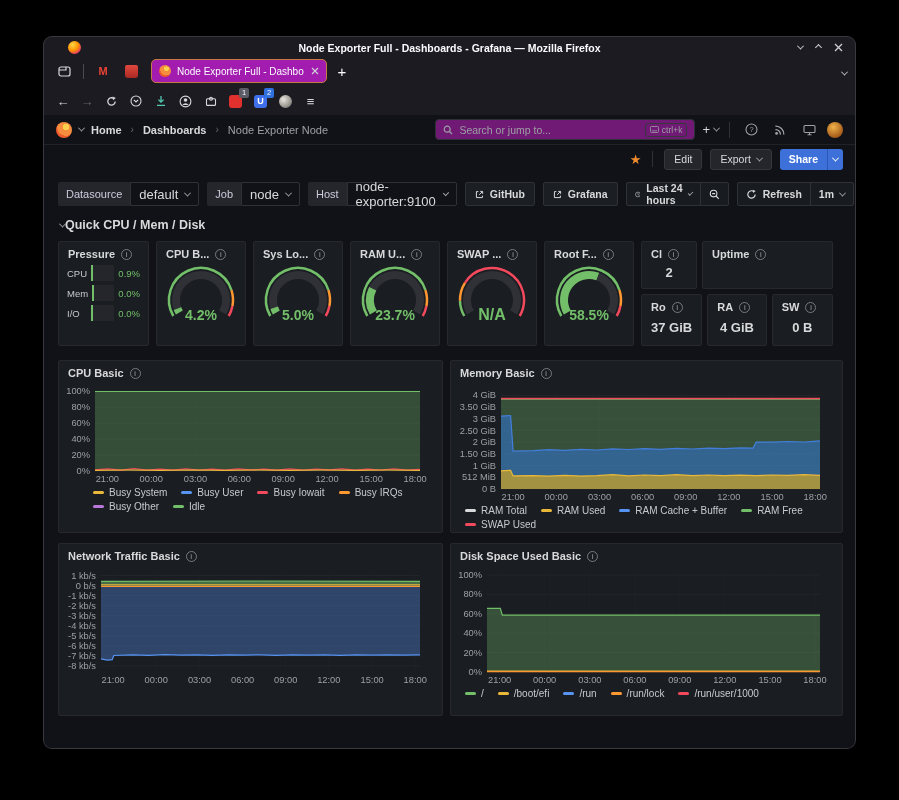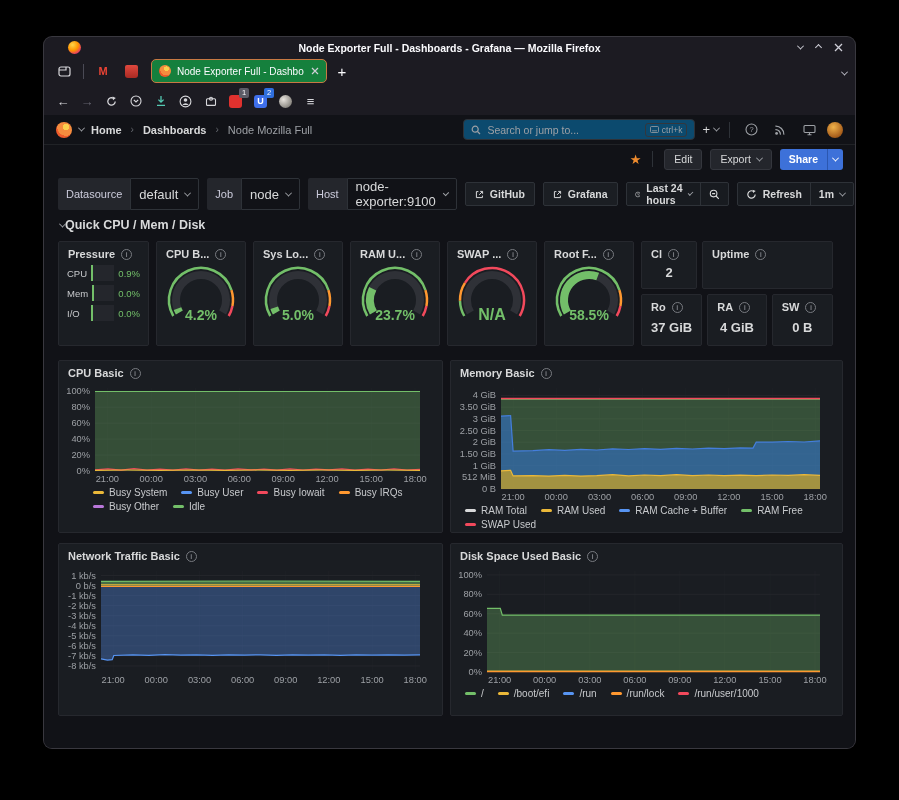--- a/index.html
+++ b/index.html
@@ -18,21 +18,21 @@
                font-weight:bold; color:#FBFBFE; }
   .win-controls { margin-left:auto; display:flex; align-items:center; gap:13px; padding-right:12px; z-index:2; color:#cfcfd8; }
   .win-controls svg { display:block; }
 
   .tabstrip { height:29px; display:flex; align-items:center; padding:0 8px 3px 8px; gap:4px; }
   .sq-btn { width:24px; height:22px; display:flex; align-items:center; justify-content:center;
             color:#d7d7db; border-radius:4px; }
   .tsep { width:1px; height:15px; background:#4a4a55; margin:0 3px; }
   .gmail-m { font-size:11px; font-weight:bold; color:#EA4335; }
   .redapp { width:13px; height:13px; background:linear-gradient(#e0483e,#a92a23); border-radius:2px 2px 3px 3px; }
-  .tab-active { height:24px; width:176px; background:#15803d; border:1px solid #C77943;
+  .tab-active { height:24px; width:176px; background:#a21caf; border:1px solid #C77943;
                 border-radius:5px; display:flex; align-items:center; gap:6px; padding:0 7px; margin-left:4px; }
   .g-flame { border-radius:50%;
              background:radial-gradient(circle at 62% 32%, #fcd04d 0 22%, #f68c3e 23% 58%, #ef5b2b 59% 100%); }
   .fav-12 { width:12px; height:12px; flex:0 0 auto; }
   .tab-label { flex:1; font-size:10px; color:#FBFBFE; white-space:nowrap; overflow:hidden; }
   .tab-close { color:#cfcfd8; }
   .newtab { font-size:15px; color:#FBFBFE; width:22px; text-align:center; }
   .alltabs { margin-left:auto; color:#bfbfc9; }
   .chv { display:inline-block; width:5px; height:5px; border-right:1.4px solid currentColor;
          border-bottom:1.4px solid currentColor; transform:rotate(45deg) translate(-1px,-1px); }
@@ -59,21 +59,21 @@
               background:radial-gradient(circle at 35% 35%, #e8e4de, #8d8a84 70%, #55534f); }
 
   
   .grafana { height:633px; background:#111217; color:#CCCCDC; }
   .g-top { height:30px; border-bottom:1px solid #202226; display:flex; align-items:center;
            padding:0 12px; gap:7px; }
   .g-logo16 { width:16px; height:16px; }
   .crumb { font-size:11px; font-weight:bold; color:#D8D9DA; }
   .crumb.last { color:#9DA0A5; font-weight:normal; }
   .crumb-sep { color:#63666c; font-size:10px; padding:0 2px; }
-  .g-search { width:232px; height:21px; margin-left:auto; border:1px solid #2e3238; background:#0c4a6e;
+  .g-search { width:260px; height:21px; margin-left:auto; border:1px solid #2e3238; background:#701a75;
               border-radius:4px; display:flex; align-items:center; gap:6px; padding:0 7px; }
   .g-search-ph { font-size:10.5px; color:#9DA0A5; flex:1; white-space:nowrap; overflow:hidden; }
   .kbd { border:1px solid #34373d; border-radius:3px; color:#9DA0A5; font-size:8.5px;
          padding:1px 4px; display:flex; align-items:center; gap:3px; }
   .g-top-ic { width:22px; display:flex; align-items:center; justify-content:center; color:#9DA0A5; }
   .vdiv { width:1px; height:16px; background:#2e3238; margin:0 3px; }
   .avatar { width:16px; height:16px; border-radius:50%;
             background:radial-gradient(circle at 40% 32%, #f0b24a, #a85f1c 68%, #6b3c12); }
   .plus-btn { color:#D8D9DA; font-size:13px; display:flex; align-items:center; gap:4px; }
 
@@ -83,21 +83,21 @@
   .btn-sec { height:21px; padding:0 9px; background:#24262c; border:1px solid #34363d; border-radius:3px;
              color:#D8D9DA; font-size:10.5px; display:flex; align-items:center; gap:6px; }
   .btn-share { display:flex; height:21px; }
   .btn-share .main { background:#3D71D9; color:#fff; font-size:10.5px; display:flex; align-items:center;
                      padding:0 9px; border-radius:3px 0 0 3px; font-weight:bold; }
   .btn-share .caret { background:#3D71D9; width:16px; display:flex; align-items:center; justify-content:center;
                       color:#fff; border-left:1px solid #2b57b0; border-radius:0 3px 3px 0; }
 
   .g-body { padding:9px 14px; }
   .filters { display:flex; align-items:center; gap:8px; height:24px; margin-bottom:12px; }
-  .fgroup { display:flex; height:32px; }
+  .fgroup { display:flex; height:24px; }
   .flabel { background:#24262c; color:#CCCCDC; font-size:11px; display:flex; align-items:center;
             padding:0 8px; border-radius:2px 0 0 2px; }
   .fvalue { border:1px solid #2e3238; background:#111217; color:#D8D9DA; font-size:13px;
             display:flex; align-items:center; gap:7px; padding:0 8px; border-radius:0 2px 2px 0; }
   .btn-link { height:24px; border:1px solid #2e3238; background:#1b1e23; color:#D8D9DA; font-size:10.5px;
               font-weight:bold; padding:0 9px; display:flex; align-items:center; gap:6px; border-radius:2px; }
   .ctrl-group { height:24px; border:1px solid #2e3238; background:#181b20; border-radius:2px;
                 display:flex; align-items:center; }
   .ctrl-part { display:flex; align-items:center; gap:6px; padding:0 8px; font-size:10.5px;
                font-weight:bold; color:#D8D9DA; height:100%; }
@@ -230,21 +230,21 @@
 
     <div class="grafana">
 
       <div class="g-top">
         <span class="g-flame g-logo16"></span>
         <span class="chv" style="color:#9DA0A5;"></span>
         <span class="crumb">Home</span>
         <span class="crumb-sep">›</span>
         <span class="crumb">Dashboards</span>
         <span class="crumb-sep">›</span>
-        <span class="crumb last">Node Mozilla Full</span>
+        <span class="crumb last">Node Exporter Node</span>
         <div class="g-search">
           <svg width="10" height="10" viewBox="0 0 10 10">
               <circle cx="4.2" cy="4.2" r="3" fill="none" stroke="#9DA0A5" stroke-width="1.2"></circle>
               <path d="M6.5 6.5 L9 9" stroke="#9DA0A5" stroke-width="1.2"></path>
             </svg>
           <span class="g-search-ph">Search or jump to...</span>
           <span class="kbd">
             <svg width="9" height="7" viewBox="0 0 9 7">
                 <rect x="0.5" y="0.5" width="8" height="6" rx="1" fill="none" stroke="#9DA0A5" stroke-width="0.8"></rect>
                 <path d="M2 4.8 H7" stroke="#9DA0A5" stroke-width="0.8"></path>

